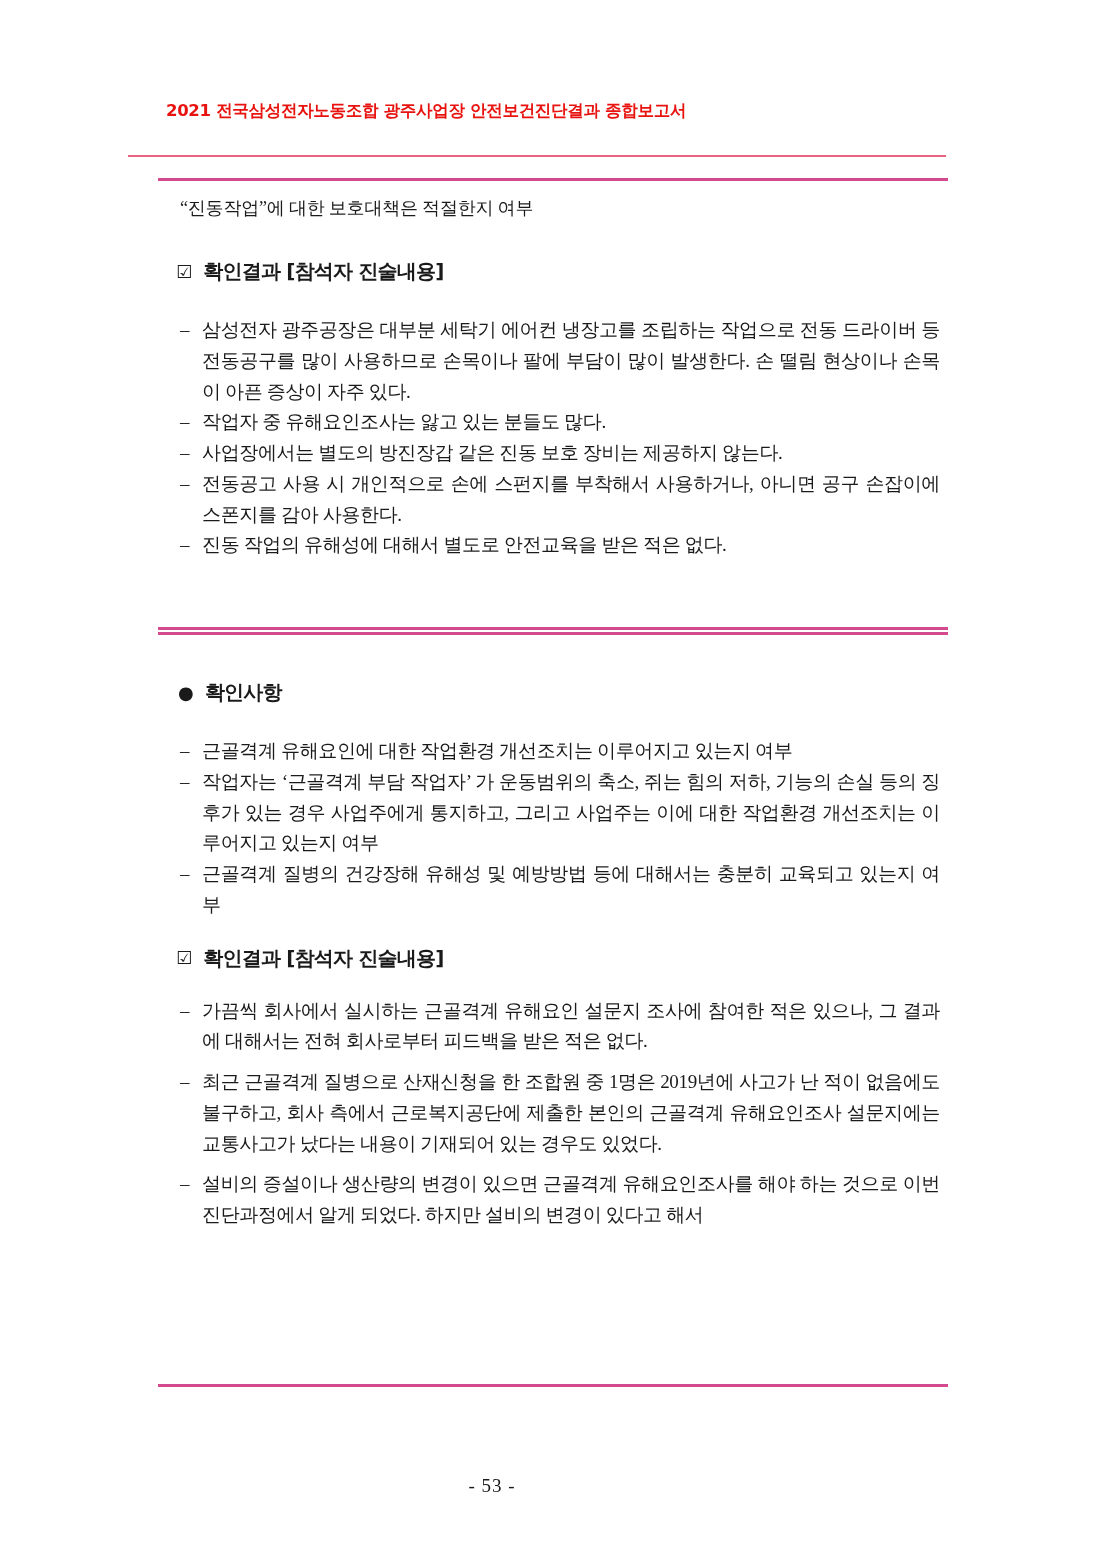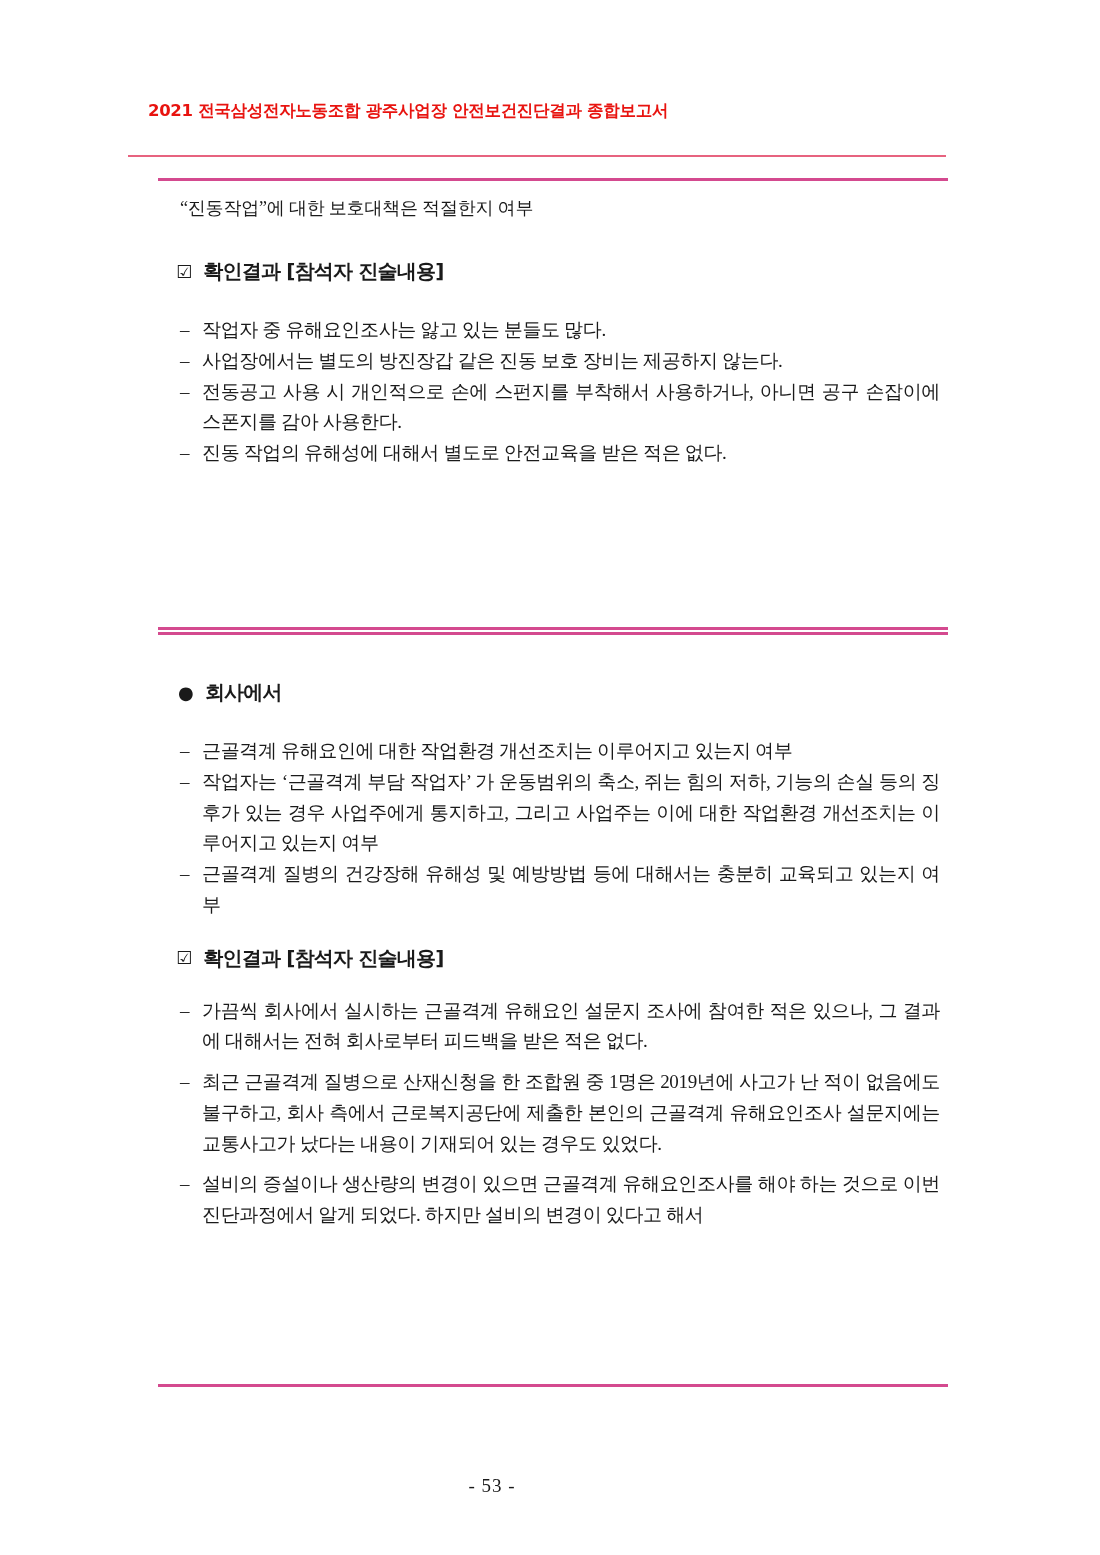--- a/index.html
+++ b/index.html
@@ -19,21 +19,21 @@
     position: relative;
     width: 1100px;
     height: 1555px;
     box-sizing: border-box;
   }
 
   
   .doc-header {
     position: absolute;
     top: 100px;
-    left: 148px;
+    left: 166px;
     right: 150px;
   }
   .doc-header-title {
     font-family: "DejaVu Sans", sans-serif;
     font-weight: bold;
     font-size: 16.5px;
     letter-spacing: -0.3px;
     color: #e8130f;
     white-space: nowrap;
   }
@@ -148,34 +148,35 @@
     <div class="gap-36"></div>
 
     <div class="heading">
       <span class="marker">☑</span>
       <span>확인결과 [참석자 진술내용]</span>
     </div>
 
     <div class="gap-30"></div>
 
     <ul class="bullets">
+      <li>삼성전자 광주공장은 대부분 세탁기 에어컨 냉장고를 조립하는 작업으로 전동 드라이버 등 전동공구를 많이 사용하므로 손목이나 팔에 부담이 많이 발생한다. 손 떨림 현상이나 손목이 아픈 증상이 자주 있다.</li>
       <li>작업자 중 유해요인조사는 앓고 있는 분들도 많다.</li>
       <li>사업장에서는 별도의 방진장갑 같은 진동 보호 장비는 제공하지 않는다.</li>
       <li>전동공고 사용 시 개인적으로 손에 스펀지를 부착해서 사용하거나, 아니면 공구 손잡이에 스폰지를 감아 사용한다.</li>
       <li>진동 작업의 유해성에 대해서 별도로 안전교육을 받은 적은 없다.</li>
     </ul>
   </div>
 
   <div class="section sec-2">
 
     <div class="gap-30"></div>
 
     <div class="heading sec-head-2">
       <span class="marker">●</span>
-      <span>회사에서</span>
+      <span>확인사항</span>
     </div>
 
     <div class="gap-30"></div>
 
     <ul class="bullets">
       <li>근골격계 유해요인에 대한 작업환경 개선조치는 이루어지고 있는지 여부</li>
       <li>작업자는 ‘근골격계 부담 작업자’ 가 운동범위의 축소, 쥐는 힘의 저하, 기능의 손실 등의 징후가 있는 경우 사업주에게 통지하고, 그리고 사업주는 이에 대한 작업환경 개선조치는 이루어지고 있는지 여부</li>
       <li>근골격계 질병의 건강장해 유해성 및 예방방법 등에 대해서는 충분히 교육되고 있는지 여부</li>
     </ul>
 

